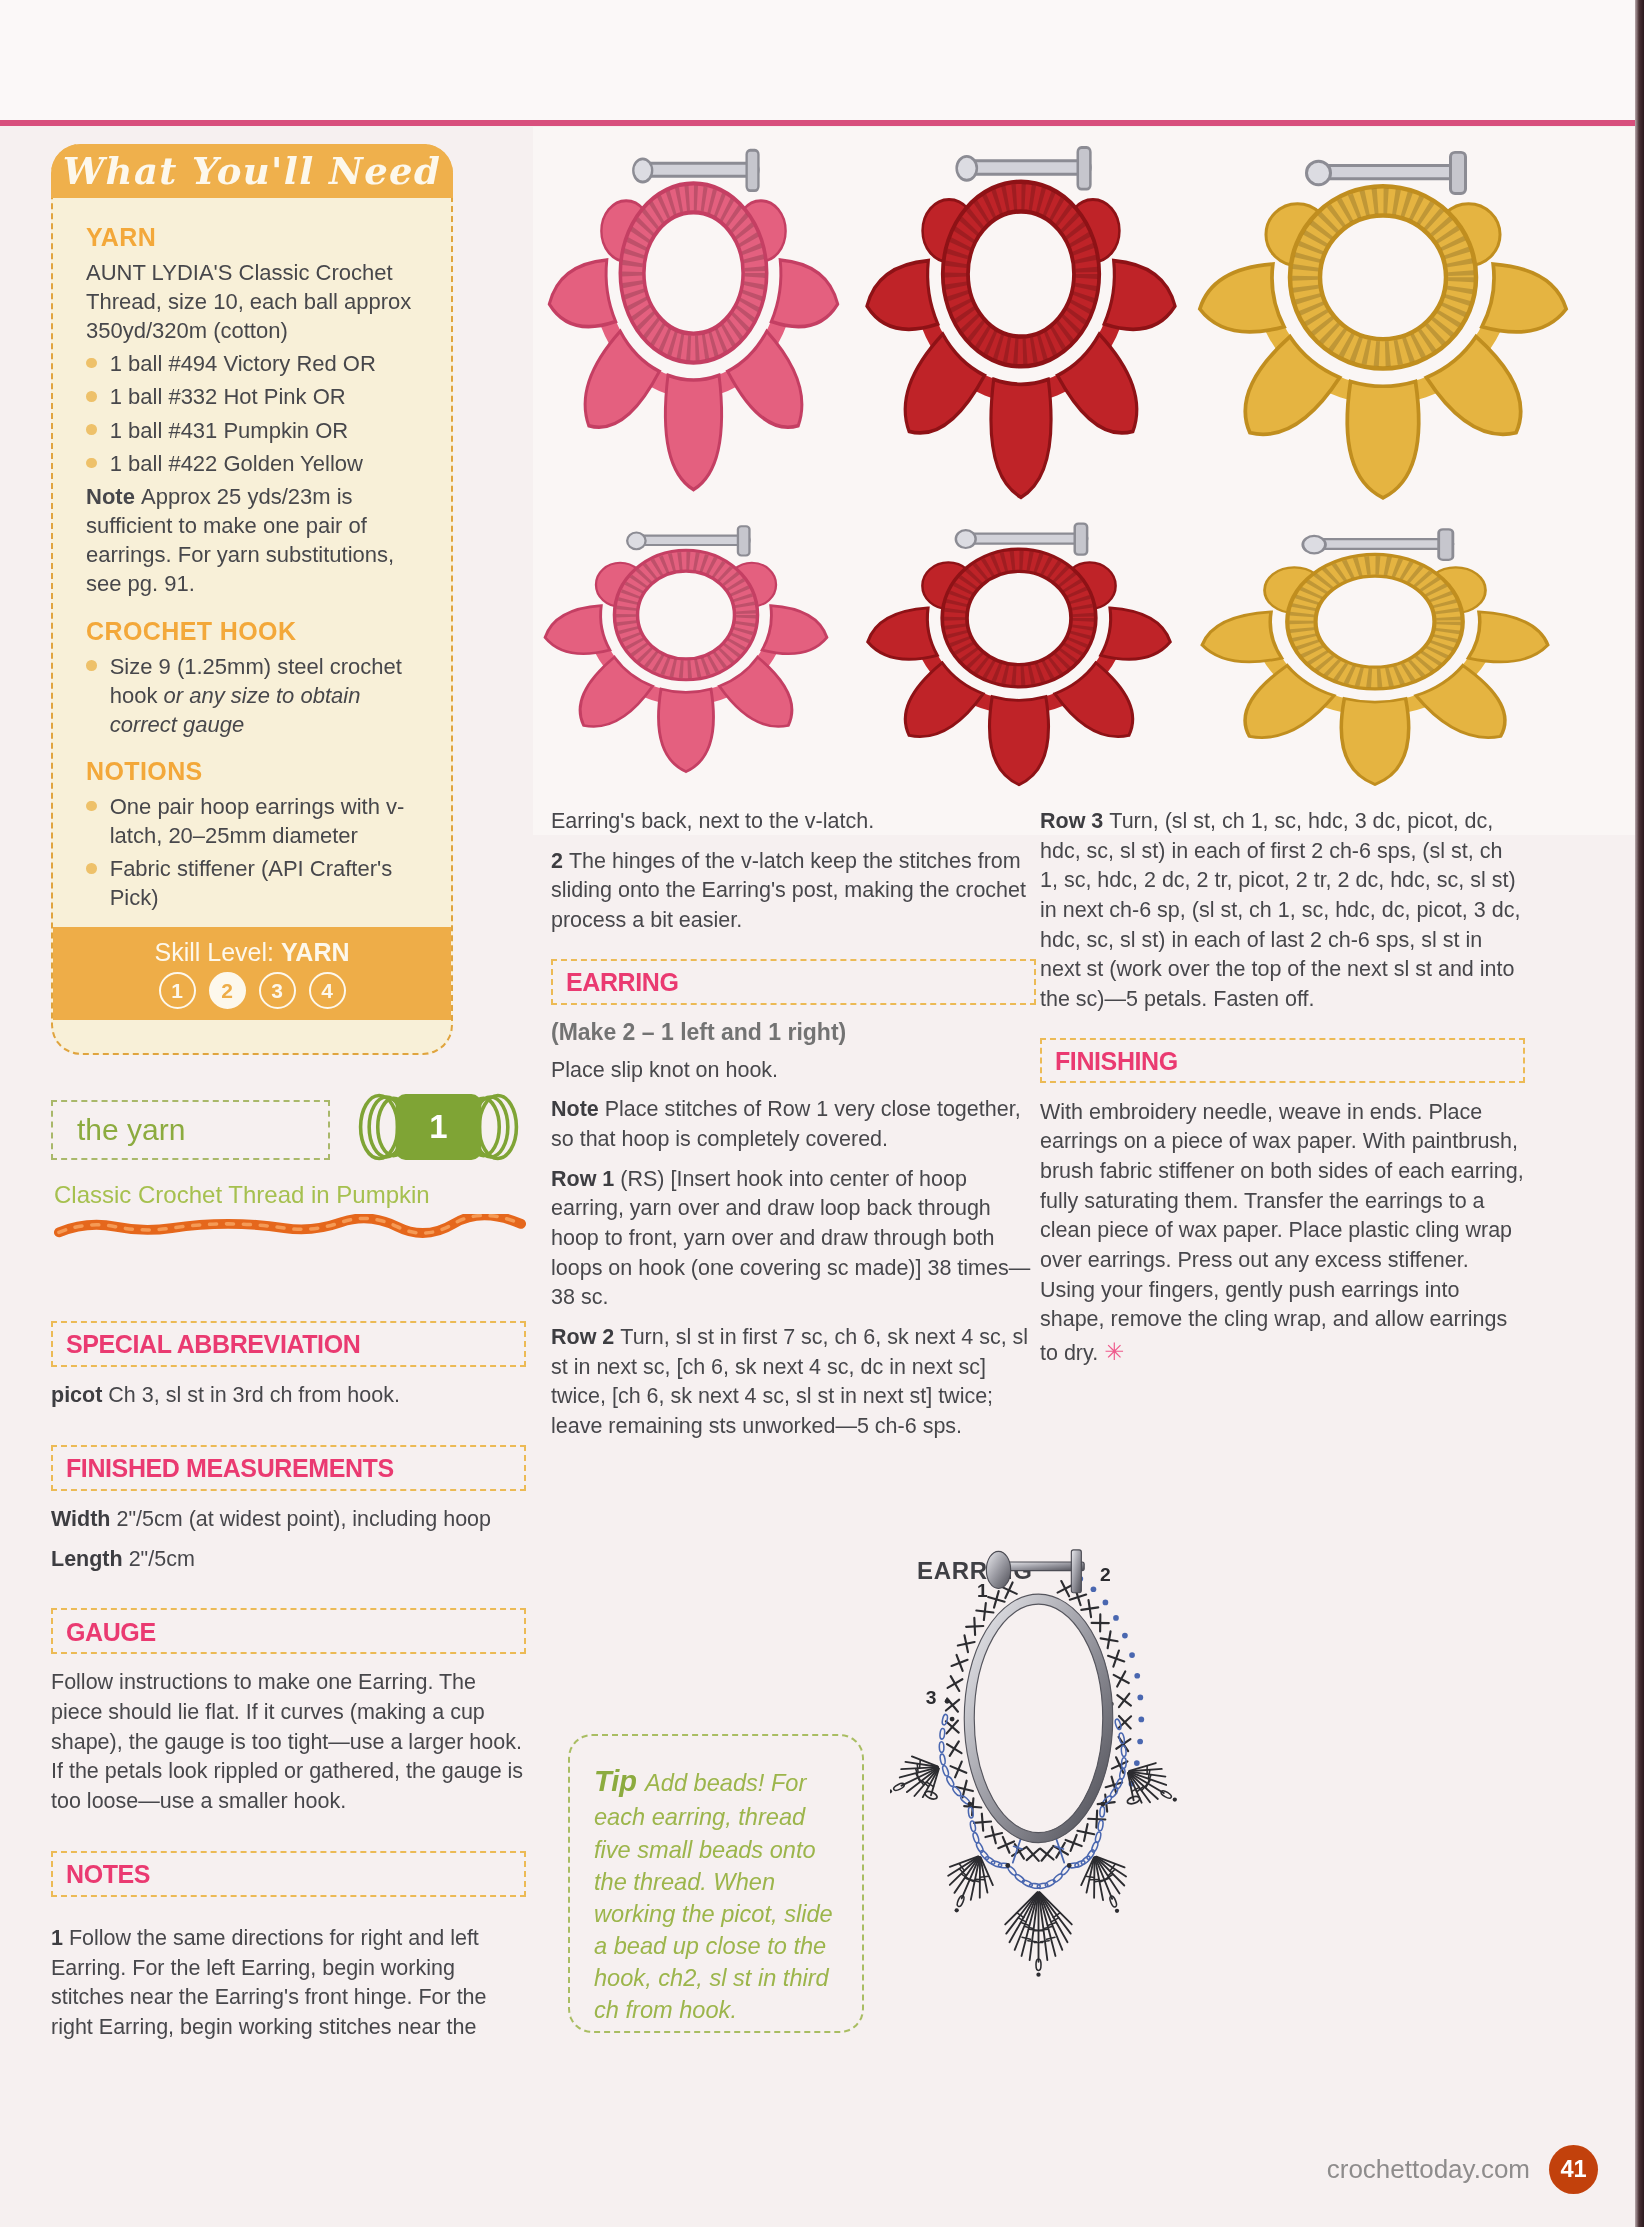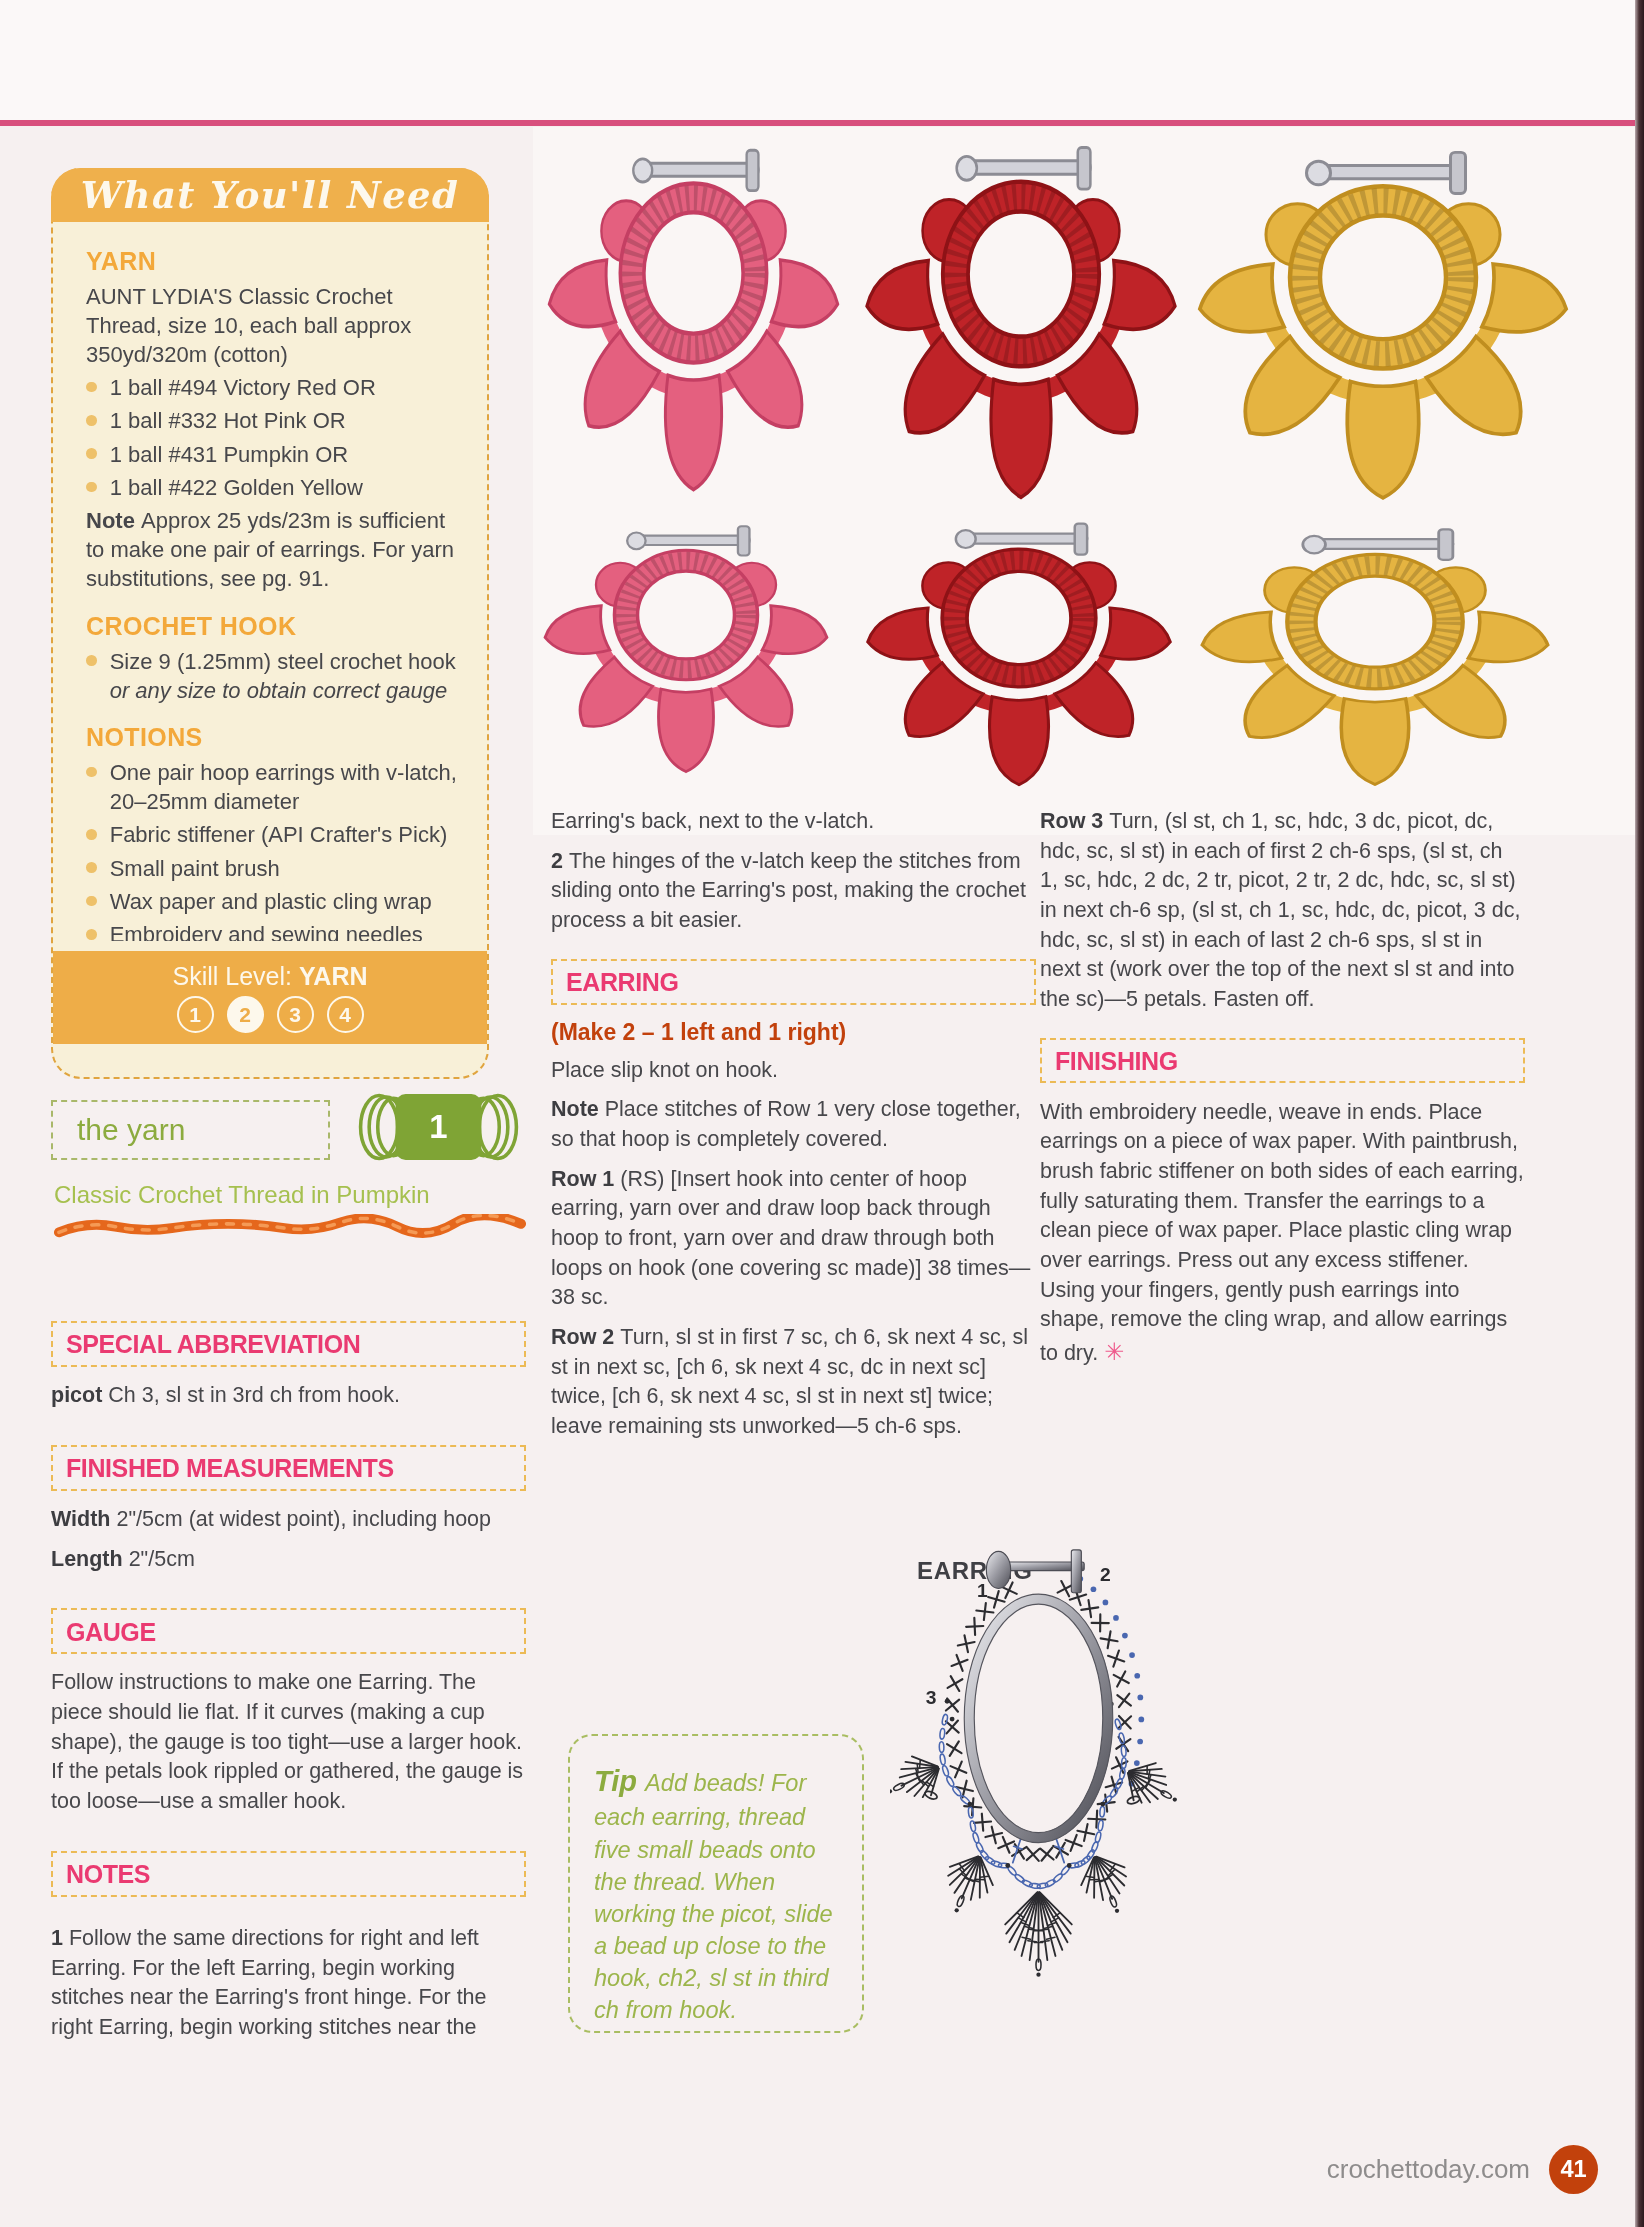--- a/index.html
+++ b/index.html
@@ -5,21 +5,21 @@
   html,body{margin:0;padding:0;background:#e9e2e3;}
   #page{position:relative;width:1645px;height:2227px;background:#f6f0f0;overflow:hidden;
         font-family:"Liberation Sans",sans-serif;color:#47474b;}
   
   .top-strip{position:absolute;left:0;top:0;width:100%;height:120px;background:#fbf8f8;}
   .pink-rule{position:absolute;left:0;top:120px;width:100%;height:6.4px;background:#d84f7d;}
   .scan-edge{position:absolute;right:0;top:0;width:10px;height:100%;
              background:linear-gradient(to right,#b9a9ac,#4a3236 40%,#241318);}
   .photo-area{position:absolute;left:533px;top:127px;width:1106px;height:708px;background:#faf6f5;}
   
-  .wyn-box{position:absolute;left:51px;top:168px;width:438px;height:911px;
+  .wyn-box{position:absolute;left:51px;top:144px;width:402px;height:911px;
            background:#f8f0d8;border:2.1px dashed #e0a43e;border-radius:30px;box-sizing:border-box;}
   .wyn-header{position:absolute;left:-2.1px;top:-2.1px;right:-2.1px;height:54px;background:#efb04c;
               border-radius:29px 29px 0 0;display:flex;align-items:center;justify-content:center;}
   .wyn-title{font-family:"DejaVu Serif",serif;font-style:italic;font-weight:bold;
              font-size:37px;color:#fdf8ec;letter-spacing:1.4px;}
   .wyn-content{position:absolute;left:0;top:61px;right:0;bottom:136px;padding:13px 29px 0 33px;overflow:hidden;}
   .wyn-h{color:#f3a83a;font-size:25px;font-weight:bold;letter-spacing:0.4px;margin:18.6px 0 5.7px 0;}
   .wyn-h:first-child{margin-top:2.9px;}
   .wyn-p{font-size:22px;line-height:1.32;margin:0 0 2.9px 0;}
   .bullet-item{display:flex;align-items:flex-start;gap:13px;font-size:22px;line-height:1.32;margin:4.3px 0;}
@@ -44,21 +44,21 @@
   
   .col{position:absolute;box-sizing:border-box;}
   .left-col{left:51px;top:1321px;width:475px;}
   .mid-col{left:551px;top:807px;width:485px;}
   .right-col{left:1040px;top:807px;width:485px;}
   .sec-head{border:2.1px dashed #ecba55;box-sizing:border-box;padding:7.2px 13px 5.7px 13px;
             color:#ea3a71;font-weight:bold;font-size:25px;letter-spacing:-0.4px;margin:0 0 14.3px 0;}
   .body-p{font-size:21.5px;line-height:1.38;margin:0 0 10px 0;}
   .body-p b{font-weight:bold;color:#3d3d41;}
   .gap-s{height:13px;}  .gap-m{height:24px;}
-  .make-note{color:#c2410c;font-weight:bold;font-size:23px;margin:2.9px 0 10px 0;}
+  .make-note{color:#737373;font-weight:bold;font-size:23px;margin:2.9px 0 10px 0;}
   .endmark{color:#ef5a8c;font-size:24px;}
   
   .tip-box{position:absolute;left:568px;top:1734px;width:296px;height:299px;box-sizing:border-box;
            border:2.9px dashed #a9bd62;border-radius:24px;padding:26px 20px 0 24px;
            font-style:italic;color:#9cb54b;font-size:23.6px;line-height:1.36;}
   .tip-box b{color:#8cab3f;font-weight:bold;font-size:29px;}
   
   .diagram-label{position:absolute;left:917px;top:1557px;font-size:24px;font-weight:bold;
                  color:#3f3f44;letter-spacing:0.7px;}
   .diagram-svg{position:absolute;left:890px;top:1545px;}

